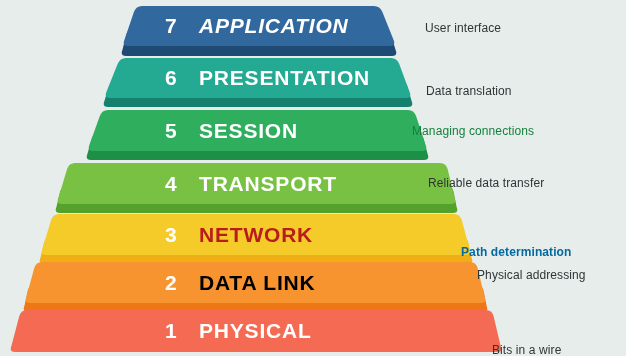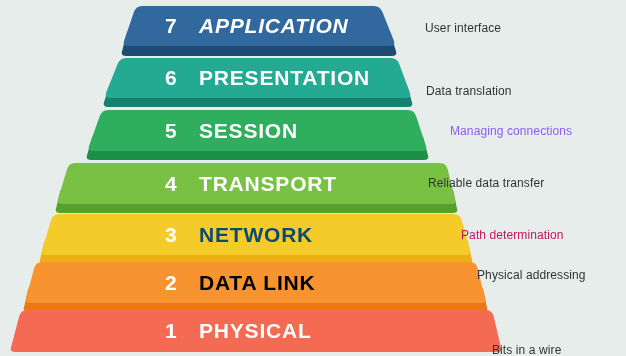--- a/index.html
+++ b/index.html
@@ -105,21 +105,21 @@
         <svg width="626" height="52" viewBox="0 0 626 52">
           <path d="M 99.75 22.55 L 415.7 22.55 Q 421.7 22.55 423.5142076502732 28.55 L 427.6 44 Q 430 50 424 50 L 91 50 Q 85 50 87.4 44 L 91.83743169398907 28.55 Q 93.75 22.55 99.75 22.55 Z" fill="#1d8f46"></path>
           <path d="M 108 0 L 408 0 Q 414 0 416.0487804878049 6 L 425.6 35 Q 428 41 422 41 L 93 41 Q 87 41 89.4 35 L 99.8048780487805 6 Q 102 0 108 0 Z" fill="#2fae5e"></path>
         </svg>
       </div>
       <div class="layer-text" style="left: 155px; top: 0px; height: 41px;">
         <span class="layer-number" style="color: rgb(255, 255, 255);">5</span>
         <span class="layer-label" style="color: rgb(255, 255, 255);">SESSION</span>
       </div>
     </div>
-    <div class="desc-label" style="left: 450px; top: 124px; color: #8b5cf6;">Managing connections</div>
+    <div class="desc-label" style="left: 412px; top: 124px; color: #15803d;">Managing connections</div>
     <div class="layer-row" style="top: 163px; height: 52px;">
       <div class="layer-shape">
         <svg width="626" height="52" viewBox="0 0 626 52">
           <path d="M 67.85 22.55 L 446.05 22.55 Q 452.05 22.55 453.5691256830601 28.55 L 456.6 44 Q 459 50 453 50 L 60 50 Q 54 50 56.4 44 L 60.13415300546448 28.55 Q 61.85 22.55 67.85 22.55 Z" fill="#54a22b"></path>
           <path d="M 75 0 L 440 0 Q 446 0 447.609756097561 6 L 454.6 35 Q 457 41 451 41 L 62 41 Q 56 41 58.4 35 L 67.09756097560975 6 Q 69 0 75 0 Z" fill="#79c143"></path>
         </svg>
       </div>
       <div class="layer-text" style="left: 155px; top: 0px; height: 41px;">
         <span class="layer-number" style="color: rgb(255, 255, 255);">4</span>
         <span class="layer-label" style="color: rgb(255, 255, 255);">TRANSPORT</span>
@@ -128,24 +128,24 @@
     <div class="desc-label" style="left: 428px; top: 176px; color: rgb(47, 52, 54);">Reliable data transfer</div>
     <div class="layer-row" style="top: 214px; height: 52px;">
       <div class="layer-shape">
         <svg width="626" height="52" viewBox="0 0 626 52">
           <path d="M 51.85 22.55 L 460.6 22.55 Q 466.6 22.55 468.2174863387978 28.55 L 471.6 44 Q 474 50 468 50 L 44 50 Q 38 50 40.4 44 L 44.13415300546448 28.55 Q 45.85 22.55 51.85 22.55 Z" fill="#f0ae16"></path>
           <path d="M 59 0 L 454 0 Q 460 0 461.7560975609756 6 L 469.6 35 Q 472 41 466 41 L 46 41 Q 40 41 42.4 35 L 51.09756097560975 6 Q 53 0 59 0 Z" fill="#f5cb2a"></path>
         </svg>
       </div>
       <div class="layer-text" style="left: 155px; top: 0px; height: 41px;">
         <span class="layer-number" style="color: rgb(255, 255, 255);">3</span>
-        <span class="layer-label" style="color: #0c4a6e;">NETWORK</span>
+        <span class="layer-label" style="color: #b91c1c;">NETWORK</span>
       </div>
     </div>
-    <div class="desc-label" style="left: 461px; top: 228px; color: #be185d;">Path determination</div>
+    <div class="desc-label" style="left: 461px; top: 245px; color: #0369a1; font-weight: bold;">Path determination</div>
     <div class="layer-row" style="top: 262px; height: 52px;">
       <div class="layer-shape">
         <svg width="626" height="52" viewBox="0 0 626 52">
           <path d="M 35.4 22.55 L 476.05 22.55 Q 482.05 22.55 483.5691256830601 28.55 L 486.6 44 Q 489 50 483 50 L 28 50 Q 22 50 24.4 44 L 27.782513661202184 28.55 Q 29.4 22.55 35.4 22.55 Z" fill="#ed7615"></path>
           <path d="M 42 0 L 470 0 Q 476 0 477.609756097561 6 L 484.6 35 Q 487 41 481 41 L 30 41 Q 24 41 26.4 35 L 34.24390243902439 6 Q 36 0 42 0 Z" fill="#f7942f"></path>
         </svg>
       </div>
       <div class="layer-text" style="left: 155px; top: 0px; height: 41px;">
         <span class="layer-number" style="color: rgb(255, 255, 255);">2</span>
         <span class="layer-label" style="color: #000000;">DATA LINK</span>

